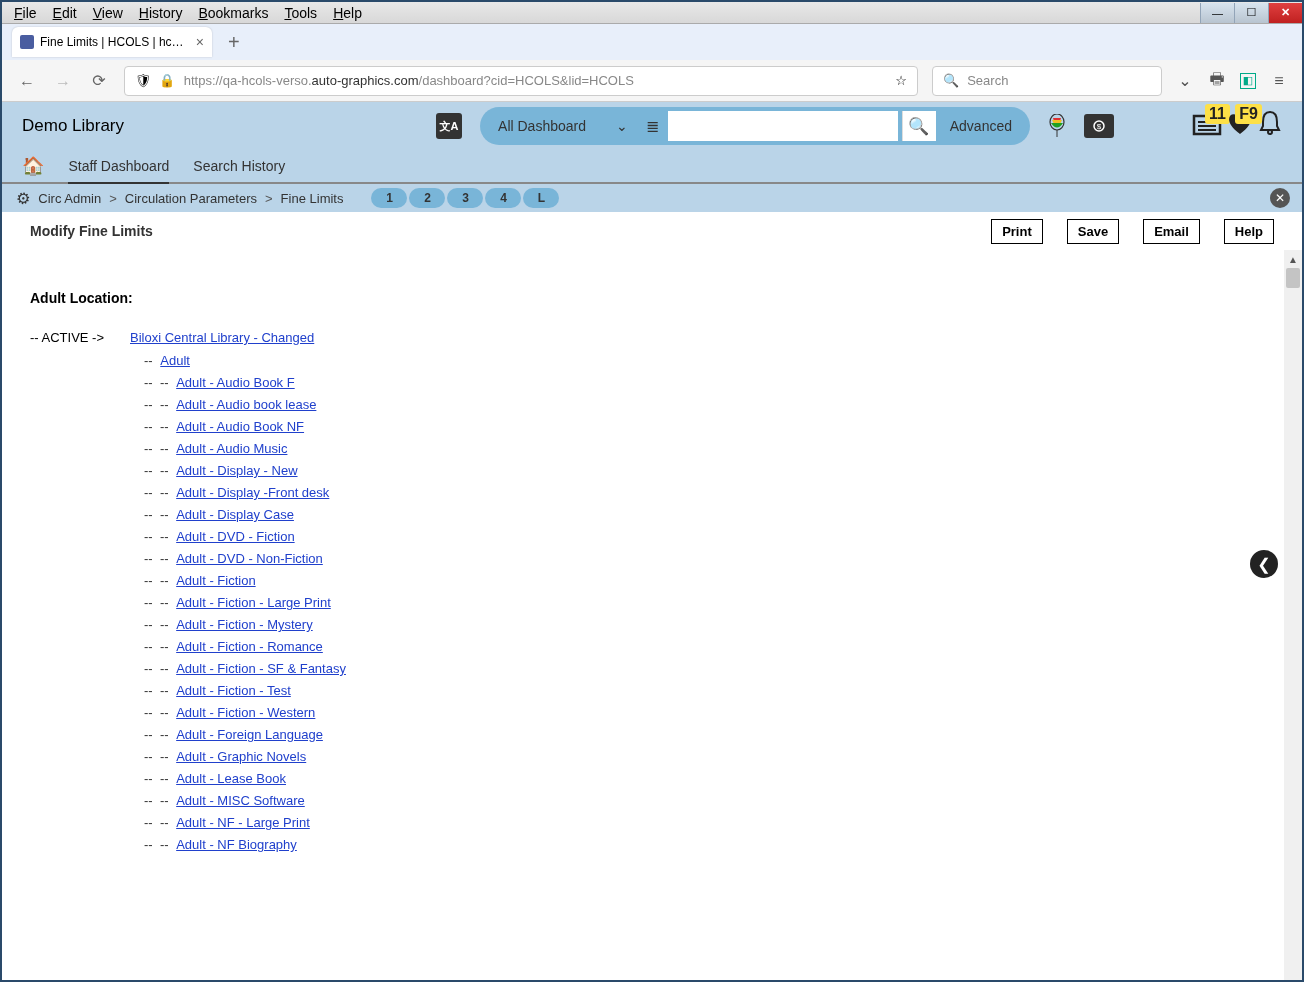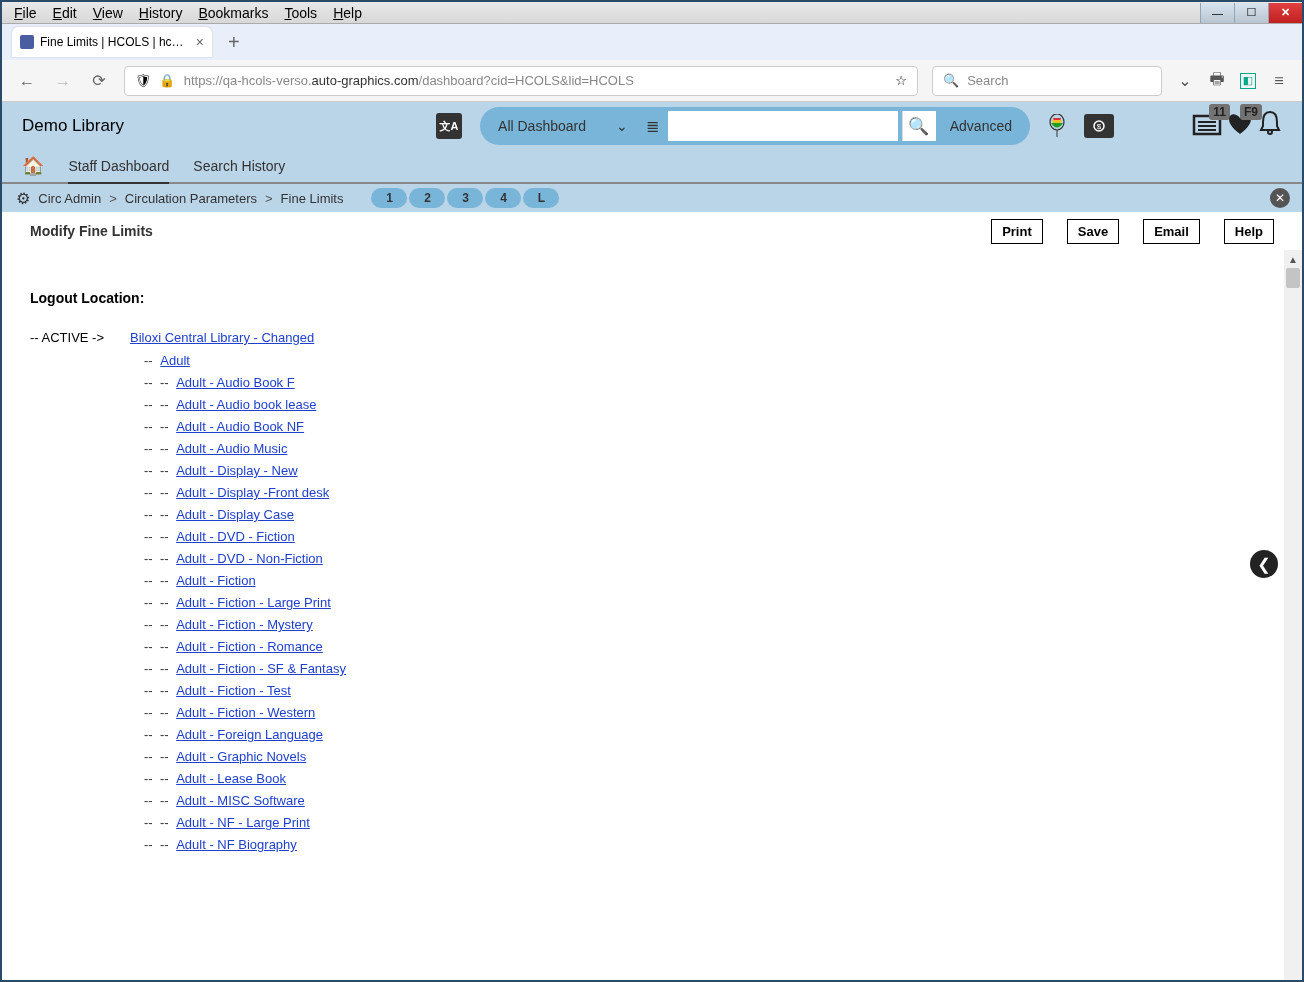--- a/index.html
+++ b/index.html
@@ -44,21 +44,21 @@
 .search-cluster { display: flex; align-items: center; background: #79b5d8; border-radius: 22px; height: 38px; padding: 0 4px; }
 .headings-dd { display: flex; align-items: center; gap: 30px; padding: 0 14px; color: #333; font-size: 14px; cursor: pointer; }
 .db-icon { width: 22px; color: #333; display: flex; justify-content: center; font-size: 16px; }
 .search-input { width: 230px; height: 30px; background: #fff; border: none; padding: 0 10px; margin: 0 4px; }
 .search-go { width: 34px; height: 30px; background: #fff; border-left: 1px solid #ddd; display: flex; align-items: center; justify-content: center; color: #5a9ac2; font-size: 17px; }
 .advanced-btn { padding: 8px 14px; color: #333; font-size: 14px; cursor: pointer; text-align: center; }
 .balloon-icon { width: 18px; height: 24px; }
 .camera-icon { width: 30px; height: 24px; background: #333; border-radius: 3px; position: relative; display: flex; align-items: center; justify-content: center; color: #fff; }
 .top-right-icons { display: flex; align-items: center; gap: 4px; margin-left: 60px; }
 .list-icon, .heart-icon, .bell-icon { font-size: 26px; color: #222; position: relative; cursor: pointer; }
-.badge-sm { position: absolute; top: -6px; right: -8px; background: #737373; color: #222; font-size: 12px; padding: 1px 4px; border-radius: 3px; font-weight: bold; }
+.badge-sm { position: absolute; top: -6px; right: -8px; background: #fde047; color: #222; font-size: 16px; padding: 1px 4px; border-radius: 3px; font-weight: bold; }
 
 
 .sub-header { height: 34px; background: #bad4e8; display: flex; align-items: center; padding: 0 20px; gap: 24px; border-bottom: 2px solid #888; }
 .home-icon { font-size: 18px; color: #333; cursor: pointer; }
 .nav-link { font-size: 14px; color: #333; cursor: pointer; padding: 8px 0; }
 .nav-link.active { border-bottom: 3px solid #333; margin-bottom: -2px; }
 .sub-right { margin-left: auto; display: flex; align-items: center; gap: 30px; }
 .hello-block { font-size: 11px; color: #333; }
 .account-dd { font-size: 15px; color: #333; cursor: pointer; }
 .logout-link { font-size: 14px; color: #333; cursor: pointer; border-left: 1px solid #92b4cc; padding-left: 20px; }
@@ -233,21 +233,21 @@
       <button class="action-btn">Help</button>
     </div>
   </div>
 
   <div class="main-area">
     <div class="fake-scrollbar">
       <div class="scroll-arrow-t">▲</div>
       <div class="scroll-thumb"></div>
     </div>
     <div class="main-scroll">
-      <div class="sel-loc">Logout Location:</div>
+      <div class="sel-loc">Adult Location:</div>
       <div class="tree-row">
         <span class="active-lbl">-- ACTIVE -&gt;</span>
         <a class="lib-link">Biloxi Central Library - Changed</a>
       </div>
       <div class="sub-rows" id="sub-rows">
         <div class="sub-row">
           <span class="dash">--&nbsp;</span>
           <a class="sub-link">Adult</a>
         </div>
       <div class="sub-row depth2">

